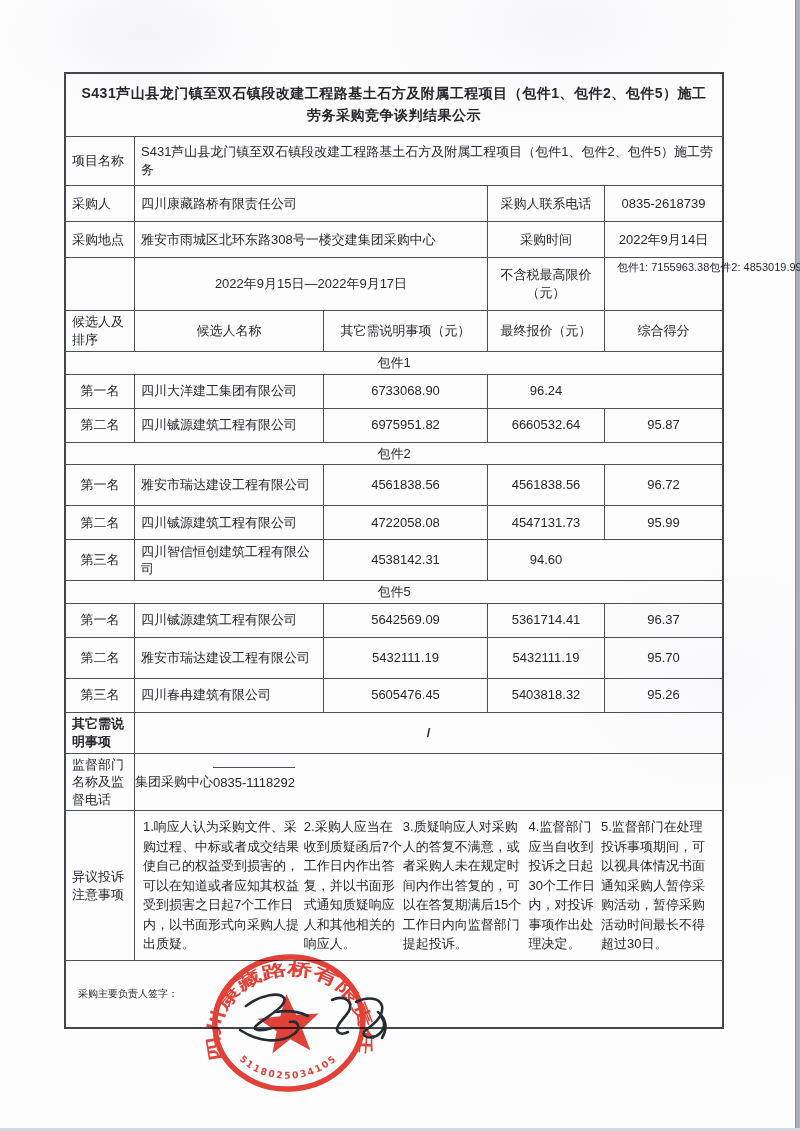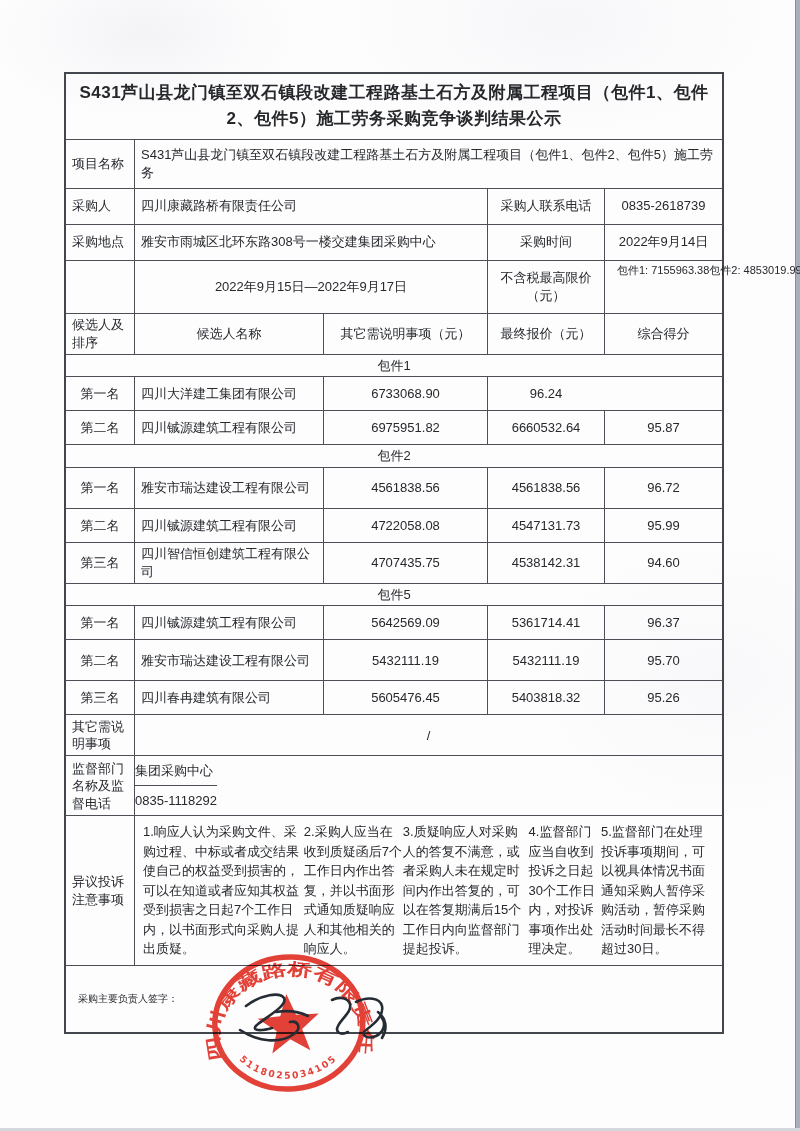--- a/index.html
+++ b/index.html
@@ -35,28 +35,28 @@
   .cols-2{grid-template-columns:68px 1fr;}
 
   .h-title{min-height:62px;}
   .h-proj{min-height:48px;}
   .h-info{min-height:35px;}
   .h-date{min-height:52px;}
   .h-head{min-height:40px;}
   .h-band{min-height:20px;}
   .h-row1{min-height:33px;}
   .h-row2{min-height:40px;}
-  .h-other{min-height:40px;}
+  .h-other{min-height:40px;font-weight:bold;}
   .h-sign{min-height:66px;}
 
-  .title{font-size:17px;font-weight:bold;text-align:center;letter-spacing:.5px;padding:6px 10px;line-height:1.55;}
+  .title{font-size:14px;font-weight:bold;text-align:center;letter-spacing:.5px;padding:6px 10px;line-height:1.55;}
   .fs{font-size:13px;}
   .maxp{flex-direction:row;align-items:flex-start;justify-content:center;font-size:11px;line-height:1.4;padding:2px 12px;white-space:nowrap;text-align:center;}
   .band{font-size:13px;}
-  .sup-right{display:flex;flex-direction:column;padding:0;align-items:flex-start;}
+  .sup-right{display:flex;flex-direction:row;padding:0;align-items:center;}
   .sup-sub{min-height:29px;display:flex;align-items:center;justify-content:center;font-size:13px;}
   .sup-sub + .sup-sub{border-top:1px solid #4c4f56;}
   .obj{flex-direction:row;align-items:flex-start;justify-content:flex-start;padding:6px 8px;font-size:13px;line-height:1.5;}
   .obj div{margin:0;}
   .sign-cell{font-size:10px;padding-left:12px;}
 
   .stamp{position:absolute;left:198px;top:940px;width:182px;height:170px;transform:rotate(-5deg);opacity:.92;mix-blend-mode:multiply;pointer-events:none;}
   .signature{position:absolute;left:228px;top:972px;width:200px;height:86px;pointer-events:none;}
 </style>
 </head>
@@ -141,21 +141,20 @@
   <div class="tr cols-5 h-row1">
     <div class="td c fs">第二名</div>
     <div class="td l fs">四川铖源建筑工程有限公司</div>
     <div class="td c fs">4722058.08</div>
     <div class="td c fs">4547131.73</div>
     <div class="td c fs">95.99</div>
   </div>
   <div class="tr cols-5 h-row2">
     <div class="td c fs">第三名</div>
     <div class="td l fs">四川智信恒创建筑工程有限公司</div>
-    <div class="td c fs">4707435.75</div>
     <div class="td c fs">4538142.31</div>
     <div class="td c fs">94.60</div>
   </div>
 
   <div class="tr cols-1 h-band">
     <div class="td c band">包件5</div>
   </div>
   <div class="tr cols-5 h-row1">
     <div class="td c fs">第一名</div>
     <div class="td l fs">四川铖源建筑工程有限公司</div>

